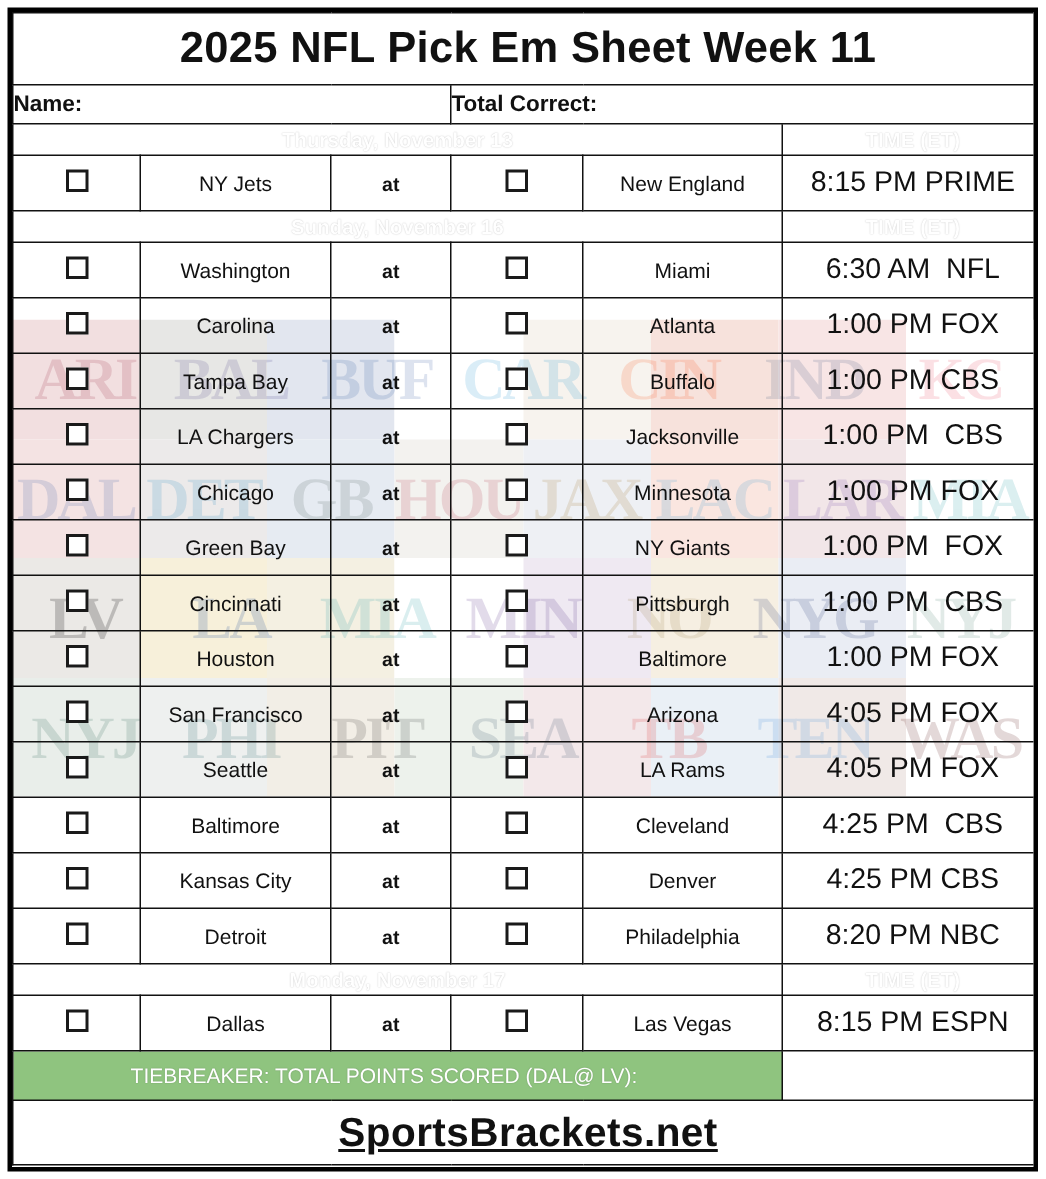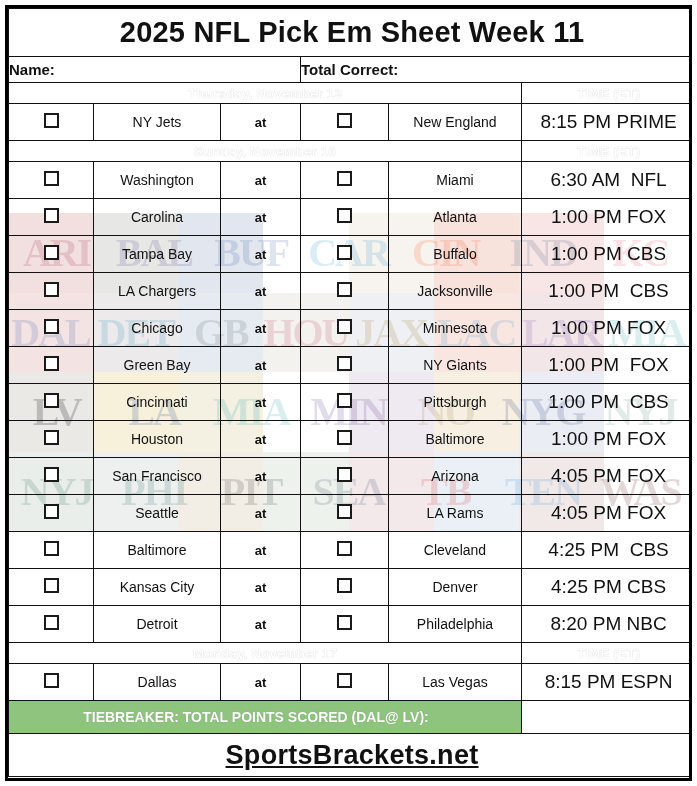--- a/index.html
+++ b/index.html
@@ -98,21 +98,21 @@
     width:15px;height:15px;
     border:2.4px solid #1a1a1a;
     background:#fff;
     box-sizing:border-box;
   }
   .tb-row td.tb-label{
     height:32px;
     background:#8fc47f;
     color:#fff;
     font-size:14px;
-    font-weight:bold;
+    font-weight:normal;
     text-align:center;
     padding-right:18px;
     text-shadow:0 0 1px rgba(0,0,0,.25);
   }
   .tb-row td.tb-blank{ background:#fff; }
   .bye-row td{
     height:26px;
     font-size:13.5px;
     padding-left:7px;
     background:#fff;

